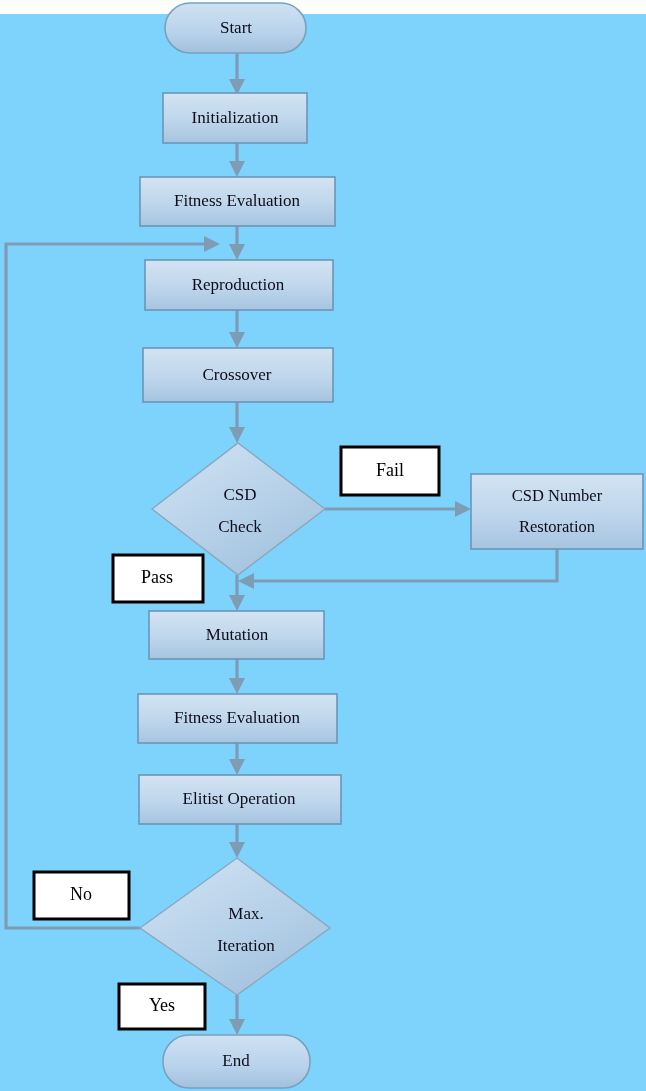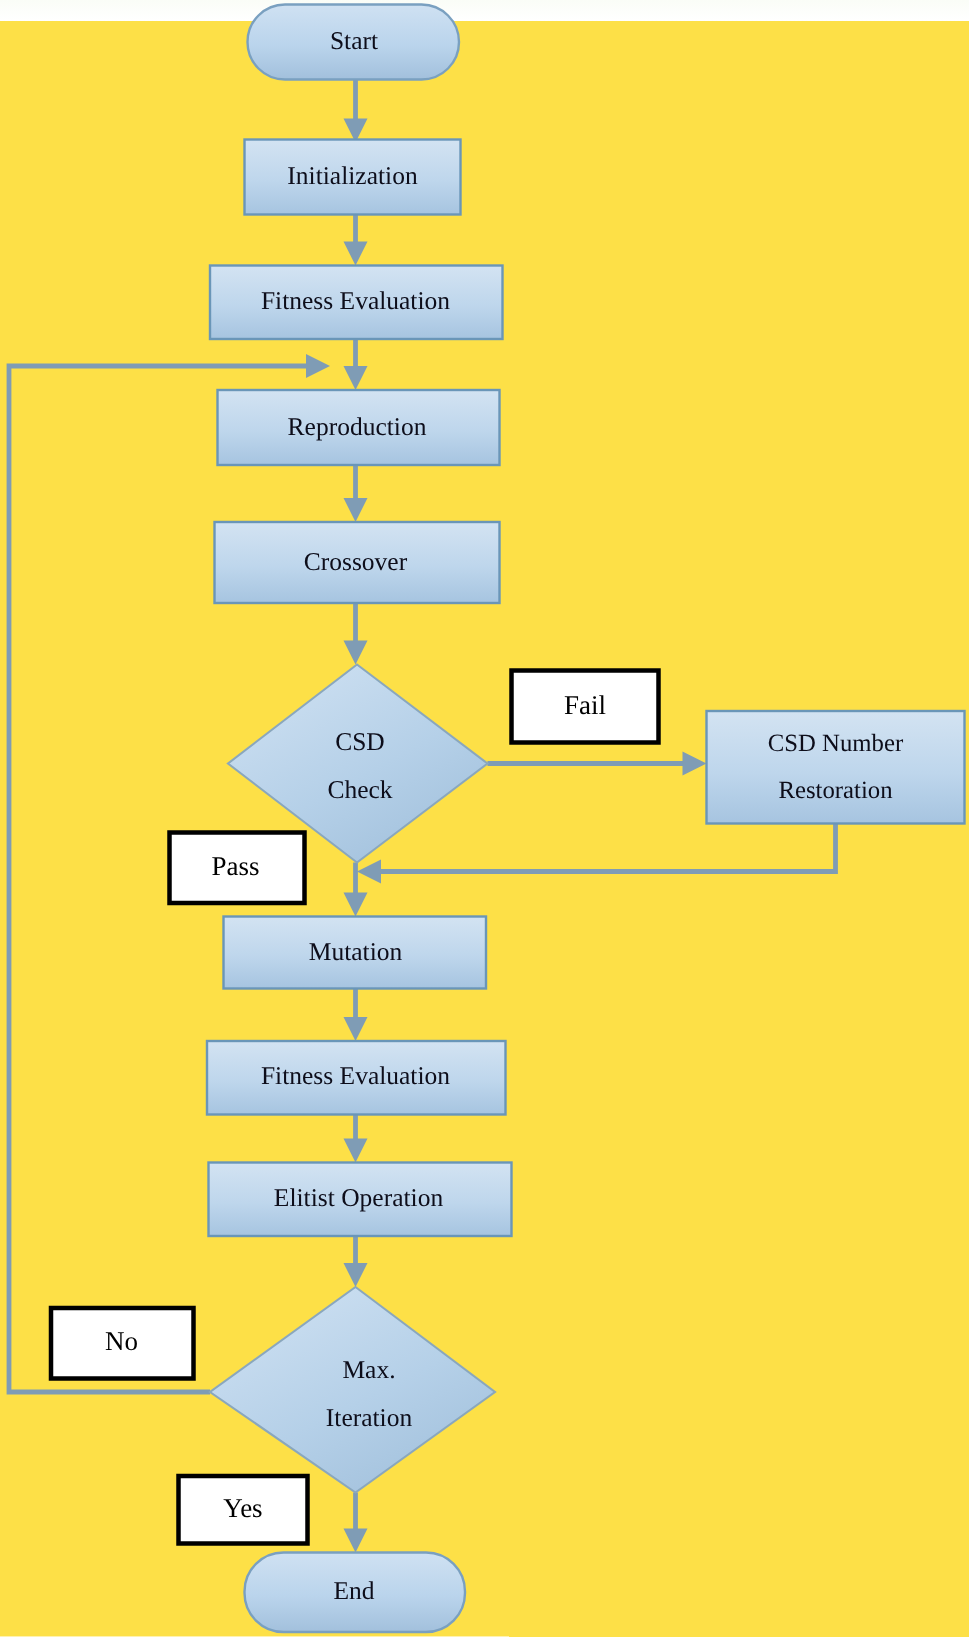--- a/index.html
+++ b/index.html
@@ -11,21 +11,21 @@
     width: 646px;
     height: 1091px;
     font-family: "Liberation Serif", "DejaVu Serif", serif;
     overflow: hidden;
     position: relative;
   }
   #flowchart-root {
     position: relative;
     width: 646px;
     height: 1091px;
-    background: #fde047;
+    background: #7dd3fc;
   }
   
   #top-tint {
     position: absolute;
     left: 0; top: 0;
     width: 646px; height: 14px;
     background: linear-gradient(to bottom, #fafdf7 0%, #fdfefc 60%, #ffffff 100%);
     pointer-events: none;
   }
   svg#diagram {

